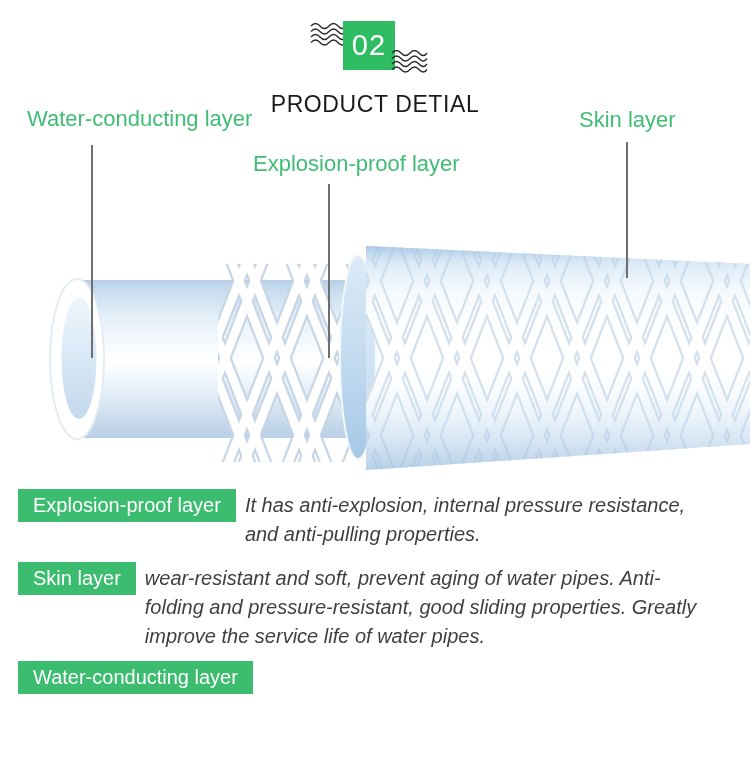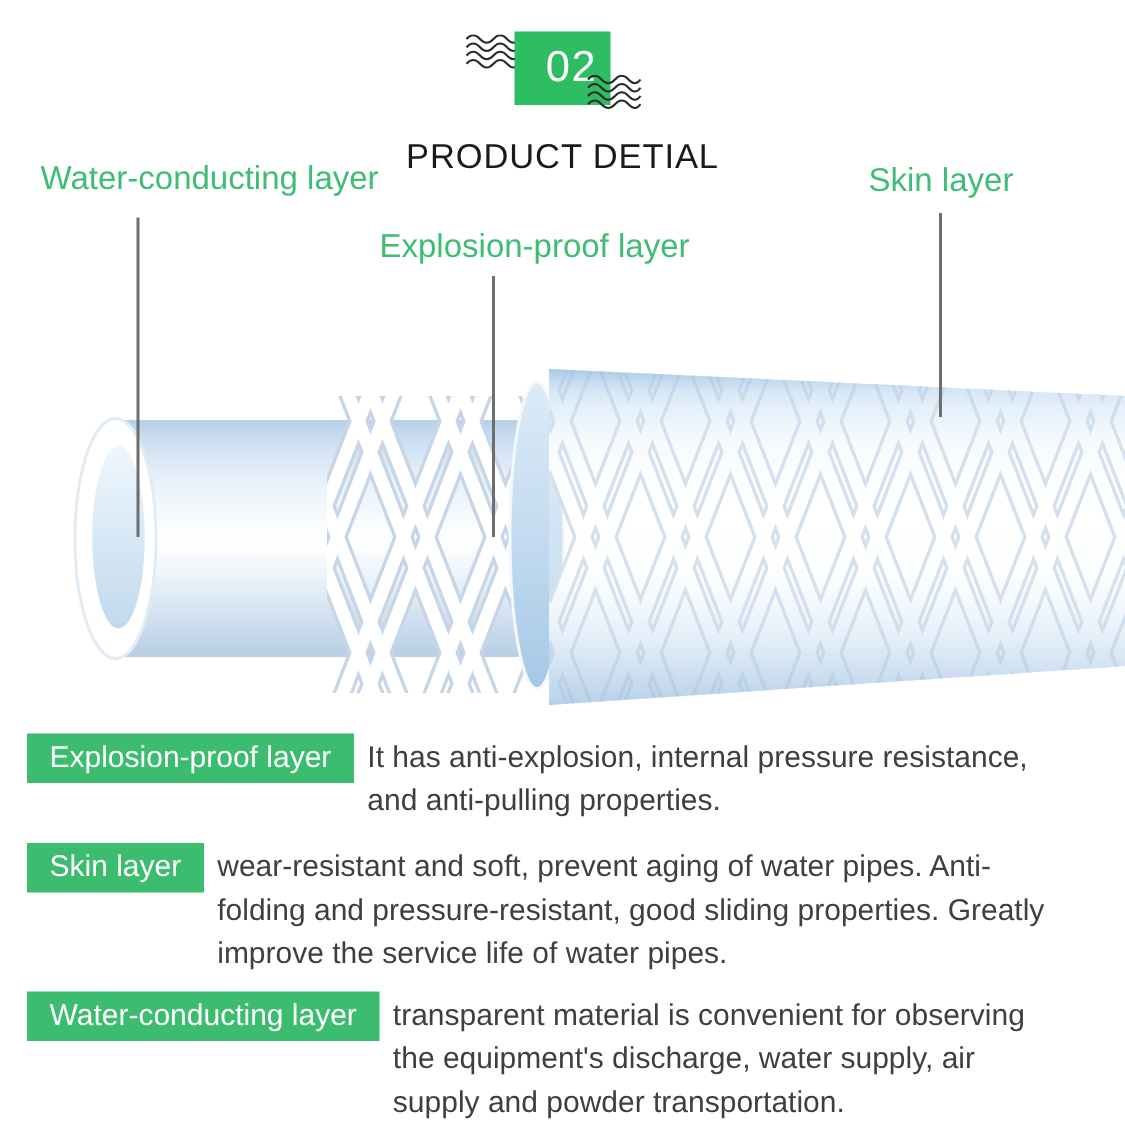--- a/index.html
+++ b/index.html
@@ -4,21 +4,21 @@
 <style>
   html,body{margin:0;padding:0;background:#fff;}
   .page{
     position:relative;width:750px;height:762px;background:#ffffff;
     font-family:"Liberation Sans",sans-serif;overflow:hidden;
   }
   
   .badge{
     position:absolute;left:343px;top:21px;width:52px;height:49px;
     background:#2ebd62;color:#ffffff;font-size:29px;font-weight:400;
-    display:flex;align-items:center;justify-content:center;letter-spacing:1px;padding-left:12px;
+    display:flex;align-items:center;justify-content:center;letter-spacing:1px;
   }
   .wave{position:absolute;}
   .wave svg{display:block;}
   .wave-tl{left:310px;top:23px;}
   .wave-br{left:391px;top:50px;}
   .page-title{
     position:absolute;left:0;top:76px;width:750px;text-align:center;
     font-size:23px;color:#1a1a1a;letter-spacing:0.6px;font-weight:400;
   }
   
@@ -37,21 +37,21 @@
     position:absolute;left:18px;display:flex;align-items:flex-start;column-gap:9px;
   }
   .detail-1{top:489px;}
   .detail-2{top:562px;}
   .detail-3{top:661px;}
   .tag{
     background:#3bbc6e;color:#ffffff;font-size:20px;line-height:33px;
     padding:0 15px;white-space:nowrap;flex:0 0 auto;
   }
   .desc{
-    font-size:20px;line-height:29px;color:#3f3f3f;margin:2px 0 0 0;
+    font-size:20px;line-height:29px;color:#3f3f3f;margin:2px 0 0 0;font-style:italic;
   }
   .desc-1{max-width:475px;}
   .desc-2{max-width:555px;}
   .desc-3{max-width:450px;}
 </style>
 </head>
 <body>
 
 <div class="page">
 
@@ -281,16 +281,15 @@
   <div class="detail detail-1">
     <span class="tag">Explosion-proof layer</span>
     <p class="desc desc-1">It has anti-explosion, internal pressure resistance, and anti-pulling properties.</p>
   </div>
   <div class="detail detail-2">
     <span class="tag">Skin layer</span>
     <p class="desc desc-2">wear-resistant and soft, prevent aging of water pipes. Anti-folding and pressure-resistant, good sliding properties. Greatly improve the service life of water pipes.</p>
   </div>
   <div class="detail detail-3">
     <span class="tag">Water-conducting layer</span>
-    <p class="desc desc-3">transparent material is convenient for observing the equipment's discharge, water supply, air supply and powder transportation.</p>
   </div>
 
 </div>
 
 </body></html>

